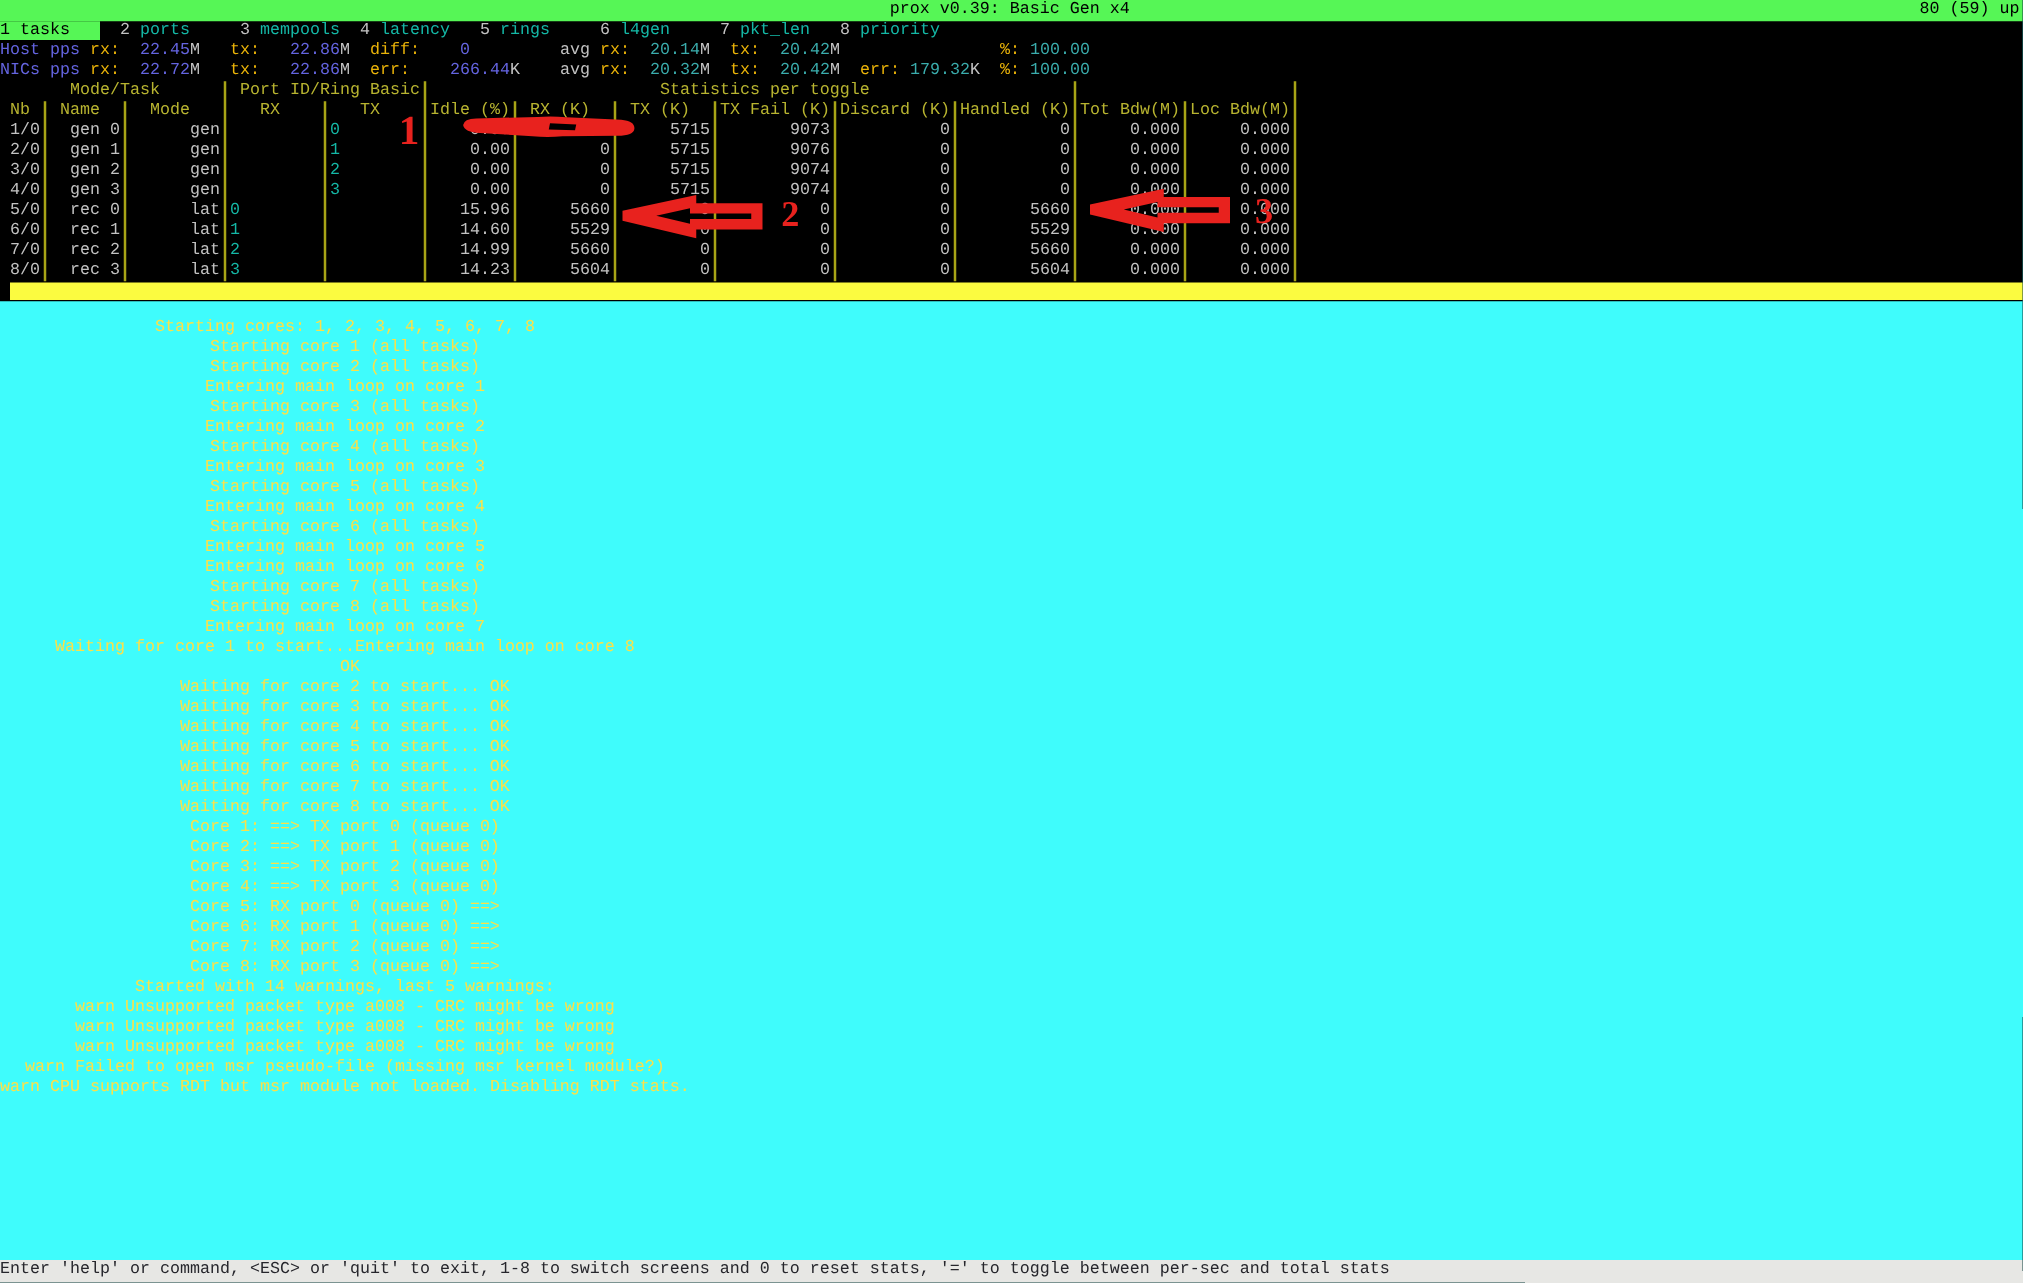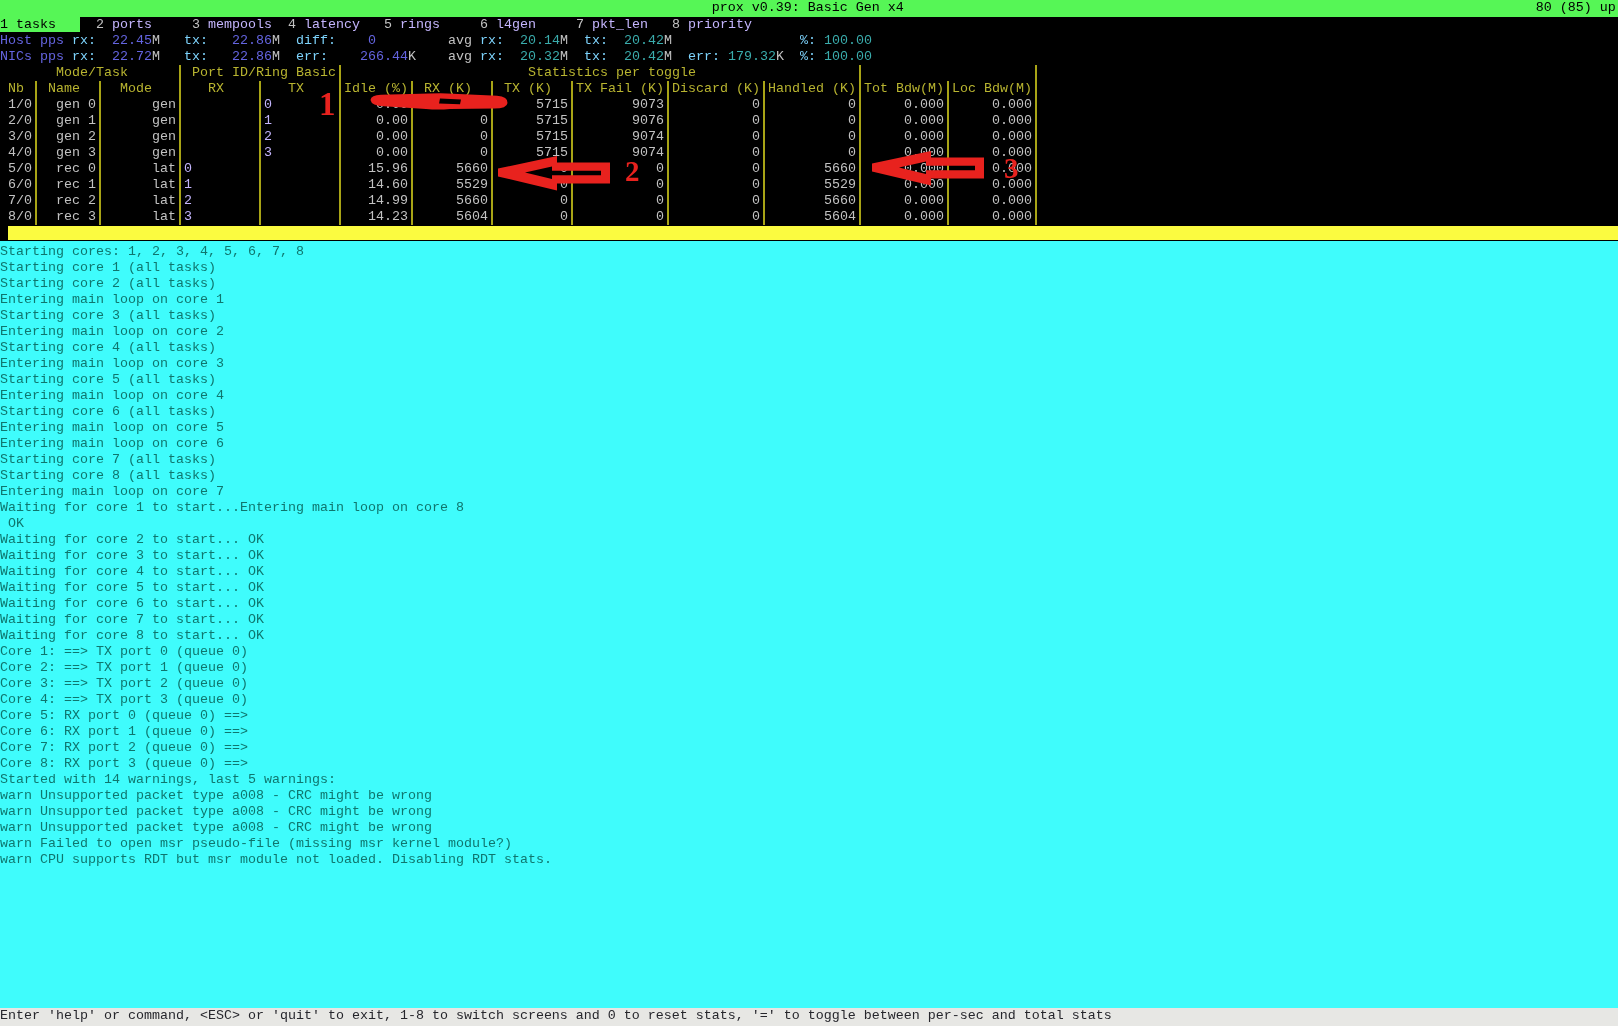--- a/index.html
+++ b/index.html
@@ -2,37 +2,37 @@
 <html><head><meta charset="utf-8"><title>prox</title>
 <style>
 * { margin:0; padding:0; box-sizing:border-box; }
 html,body { width:1618px; height:1026px; background:#000; overflow:hidden; }
 pre, .t { font-family:"Liberation Mono", monospace; font-size:13.3333px;
   line-height:16px; white-space:pre; }
 #title { position:absolute; left:0; top:0; width:1618px; height:17px;
   background:#56f656; color:#000; line-height:17px; }
 #main { position:absolute; left:0; top:17px; color:#c2c2c2; }
 .tabact { background:#56f656; color:#000;margin-top:21px; }
-.g { color:#c4b5fd;text-align:right; }
+.g { color:#14b8a6;text-align:right; }
 .b { color:#6464e0; }
-.p { color:#7dd3fc; }
+.p { color:#eab308; }
 .w { color:#c2c2c2; }
 .c { color:#3aacac; }
 .y { color:#b8b430; }
 .vl { position:absolute; width:2px; background:#a8a416; }
 #ybar { position:absolute; left:8px; top:226px; width:1610px; height:14px; background:#fbfb40; }
 #cyan { position:absolute; left:0; top:241px; width:1618px; height:767px; background:#3ffcfc; }
-#logs { position:absolute; left:0; top:244px; color:#0f766e; }
+#logs { position:absolute; left:0; top:255px; color:#fde047;text-align:center; }
 #gbar { position:absolute; left:0; top:1008px; width:1618px; height:18px; background:#e7e7e4; }
 #gbar pre { position:absolute; left:0; top:0; color:#26262c; line-height:16px; }
 #anno { position:absolute; left:0; top:0; }
 </style></head>
 <body>
 <div id="title">
-    <pre class="t">                                                                                         prox v0.39: Basic Gen x4                                                                               80 (85) up</pre>
+    <pre class="t">                                                                                         prox v0.39: Basic Gen x4                                                                               80 (59) up</pre>
   </div>
 <pre id="main"><span class="tabact">1 tasks   </span>  <span class="w">2</span> <span class="g">ports</span>     <span class="w">3</span> <span class="g">mempools</span>  <span class="w">4</span> <span class="g">latency</span>   <span class="w">5</span> <span class="g">rings</span>     <span class="w">6</span> <span class="g">l4gen</span>     <span class="w">7</span> <span class="g">pkt_len</span>   <span class="w">8</span> <span class="g">priority</span>
 <span class="b">Host</span> <span class="b">pps</span> <span class="p">rx:</span>  <span class="b">22.45</span><span class="w">M</span>   <span class="p">tx:</span>   <span class="b">22.86</span><span class="w">M</span>  <span class="p">diff:</span>    <span class="b">0</span>         <span class="w">avg</span> <span class="p">rx:</span>  <span class="c">20.14</span><span class="w">M</span>  <span class="p">tx:</span>  <span class="c">20.42</span><span class="w">M</span>                <span class="p">%:</span> <span class="c">100.00</span>
 <span class="b">NICs</span> <span class="b">pps</span> <span class="p">rx:</span>  <span class="b">22.72</span><span class="w">M</span>   <span class="p">tx:</span>   <span class="b">22.86</span><span class="w">M</span>  <span class="p">err:</span>    <span class="b">266.44</span><span class="w">K</span>    <span class="w">avg</span> <span class="p">rx:</span>  <span class="c">20.32</span><span class="w">M</span>  <span class="p">tx:</span>  <span class="c">20.42</span><span class="w">M</span>  <span class="p">err:</span> <span class="c">179.32</span><span class="w">K</span>  <span class="p">%:</span> <span class="c">100.00</span>
        <span class="y">Mode/Task</span>        <span class="y">Port ID/Ring Basic</span>                        <span class="y">Statistics per toggle</span>
  <span class="y">Nb</span>   <span class="y">Name</span>     <span class="y">Mode</span>       <span class="y">RX</span>        <span class="y">TX</span>     <span class="y">Idle (%)</span>  <span class="y">RX (K)</span>    <span class="y">TX (K)</span>   <span class="y">TX Fail (K)</span> <span class="y">Discard (K)</span> <span class="y">Handled (K)</span> <span class="y">Tot Bdw(M)</span> <span class="y">Loc Bdw(M)</span>
  <span class="w">1/0</span>   <span class="w">gen 0</span>       <span class="w">gen</span>           <span class="g">0</span>             <span class="w">0.00</span>         <span class="w">0</span>      <span class="w">5715</span>        <span class="w">9073</span>           <span class="w">0</span>           <span class="w">0</span>      <span class="w">0.000</span>      <span class="w">0.000</span>
  <span class="w">2/0</span>   <span class="w">gen 1</span>       <span class="w">gen</span>           <span class="g">1</span>             <span class="w">0.00</span>         <span class="w">0</span>      <span class="w">5715</span>        <span class="w">9076</span>           <span class="w">0</span>           <span class="w">0</span>      <span class="w">0.000</span>      <span class="w">0.000</span>
  <span class="w">3/0</span>   <span class="w">gen 2</span>       <span class="w">gen</span>           <span class="g">2</span>             <span class="w">0.00</span>         <span class="w">0</span>      <span class="w">5715</span>        <span class="w">9074</span>           <span class="w">0</span>           <span class="w">0</span>      <span class="w">0.000</span>      <span class="w">0.000</span>
  <span class="w">4/0</span>   <span class="w">gen 3</span>       <span class="w">gen</span>           <span class="g">3</span>             <span class="w">0.00</span>         <span class="w">0</span>      <span class="w">5715</span>        <span class="w">9074</span>           <span class="w">0</span>           <span class="w">0</span>      <span class="w">0.000</span>      <span class="w">0.000</span>

